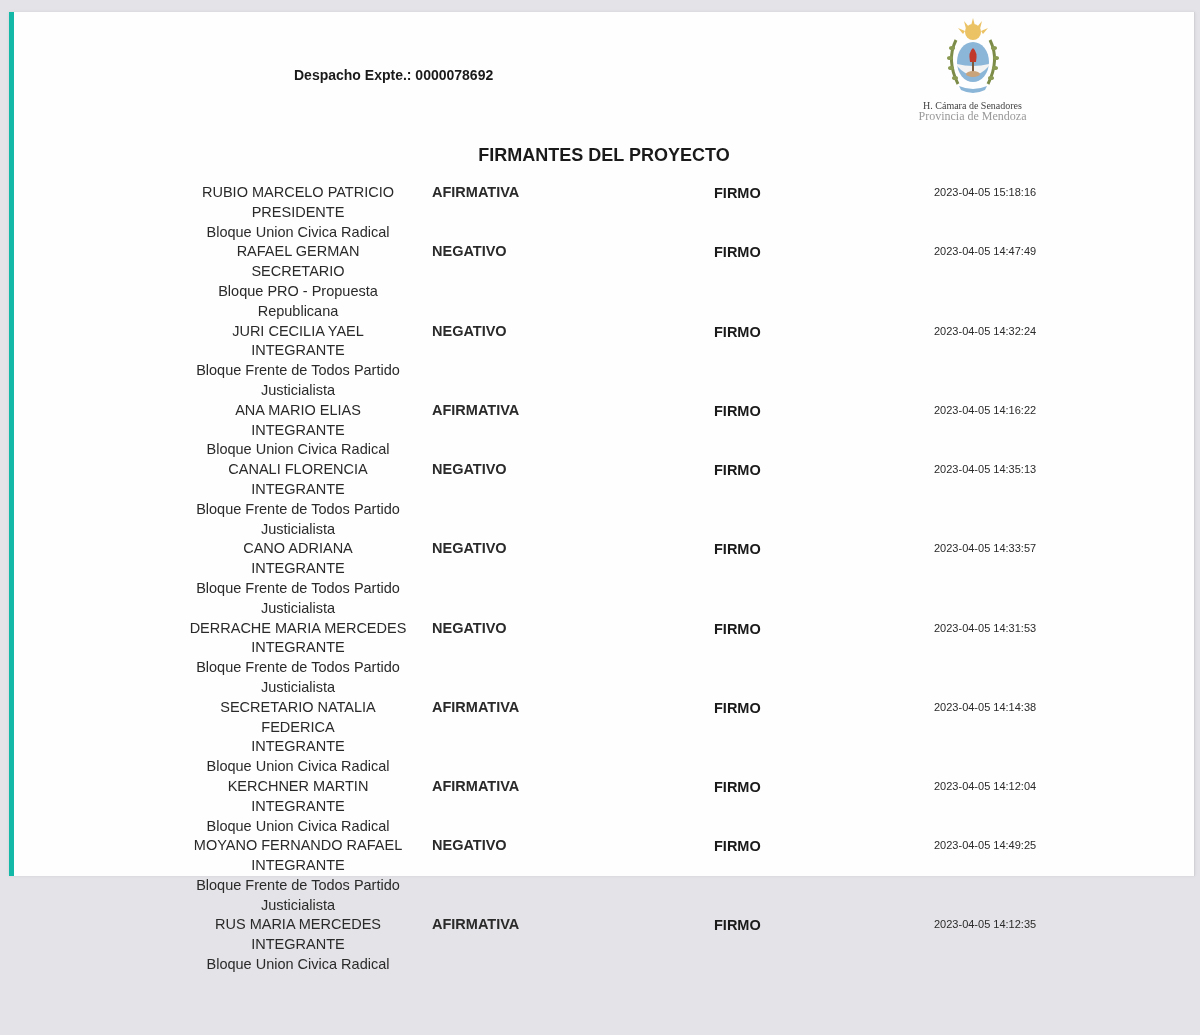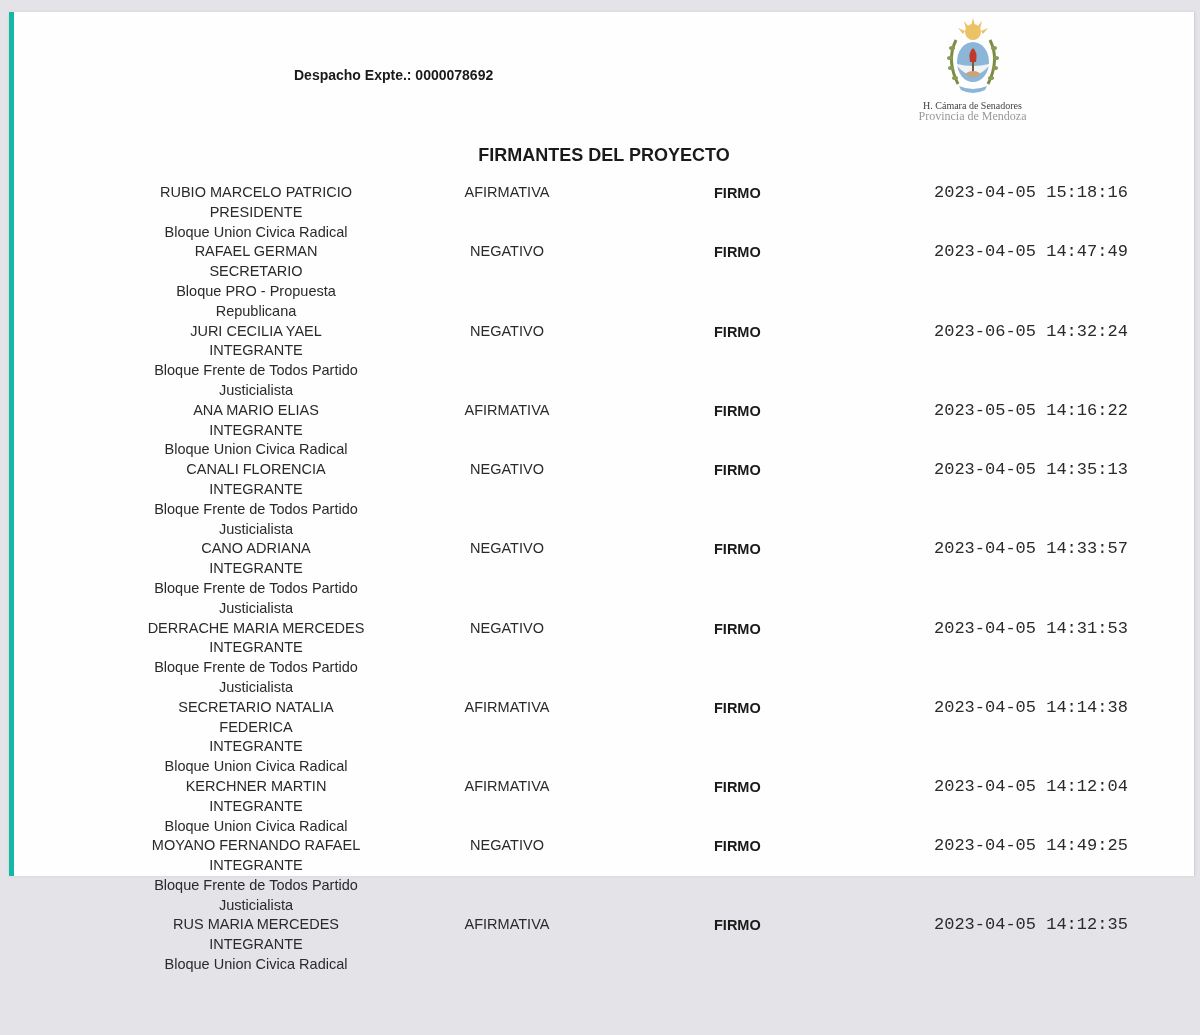--- a/index.html
+++ b/index.html
@@ -26,37 +26,37 @@
     text-align: center;
   }
   .crest svg { display: block; margin: 0 auto; }
   .crest-title { font-family: "Liberation Serif", serif; font-size: 10px; color: #444; line-height: 11px; margin-top: 0px; }
   .crest-sub { font-family: Liberation Serif, serif; font-size: 12px; color: #999; line-height: 10px; }
   .heading {
     position: absolute; left: 0; width: 1180px; top: 133px;
     text-align: center; font-weight: bold; font-size: 18px; color: #1a1a1a;
   }
   .rows { position: absolute; left: 0; top: 171px; width: 1180px; }
-  .row { position: relative; }
+  .row { position: relative; padding-left: 42px; }
   .col-name {
     width: 250px; margin-left: 117px; text-align: center;
     font-size: 14.5px; line-height: 19.8px; color: #2a2a2a;
   }
   .col-name div { white-space: nowrap; }
   .col-vote {
-    position: absolute; left: 418px; width: 150px; top: 0; text-align: center;
-    font-size: 14.5px; line-height: 19.8px; color: #2a2a2a;
+    position: absolute; left: 418px; width: 150px; top: 0; text-align: left;
+    font-size: 14.5px; line-height: 19.8px; color: #2a2a2a; font-weight: bold;
   }
   .col-status {
     position: absolute; left: 700px; width: 85px; top: 1px; 
     font-size: 14.5px; line-height: 19.8px; font-weight: bold; color: #1a1a1a;
   }
   .col-time {
     position: absolute; left: 920px; top: 0;
-    font-size: 17px; line-height: 19.8px; color: #2a2a2a; white-space: nowrap; font-family: Liberation Mono, monospace;
+    font-size: 11px; line-height: 19.8px; color: #2a2a2a; white-space: nowrap;
   }
 </style>
 </head>
 <body>
 
 <div class="page">
   <div class="expte">Despacho Expte.: 0000078692</div>
 
   <div class="crest">
     <svg width="62" height="82" viewBox="0 0 62 82">
@@ -125,31 +125,31 @@
       </div>
       <div class="row">
         <div class="col-name">
           <div>JURI CECILIA YAEL</div>
           <div>INTEGRANTE</div>
           <div>Bloque Frente de Todos Partido</div>
           <div>Justicialista</div>
         </div>
         <div class="col-vote">NEGATIVO</div>
         <div class="col-status">FIRMO</div>
-        <div class="col-time">2023-06-05 14:32:24</div>
+        <div class="col-time">2023-04-05 14:32:24</div>
       </div>
       <div class="row">
         <div class="col-name">
           <div>ANA MARIO ELIAS</div>
           <div>INTEGRANTE</div>
           <div>Bloque Union Civica Radical</div>
         </div>
         <div class="col-vote">AFIRMATIVA</div>
         <div class="col-status">FIRMO</div>
-        <div class="col-time">2023-05-05 14:16:22</div>
+        <div class="col-time">2023-04-05 14:16:22</div>
       </div>
       <div class="row">
         <div class="col-name">
           <div>CANALI FLORENCIA</div>
           <div>INTEGRANTE</div>
           <div>Bloque Frente de Todos Partido</div>
           <div>Justicialista</div>
         </div>
         <div class="col-vote">NEGATIVO</div>
         <div class="col-status">FIRMO</div>

